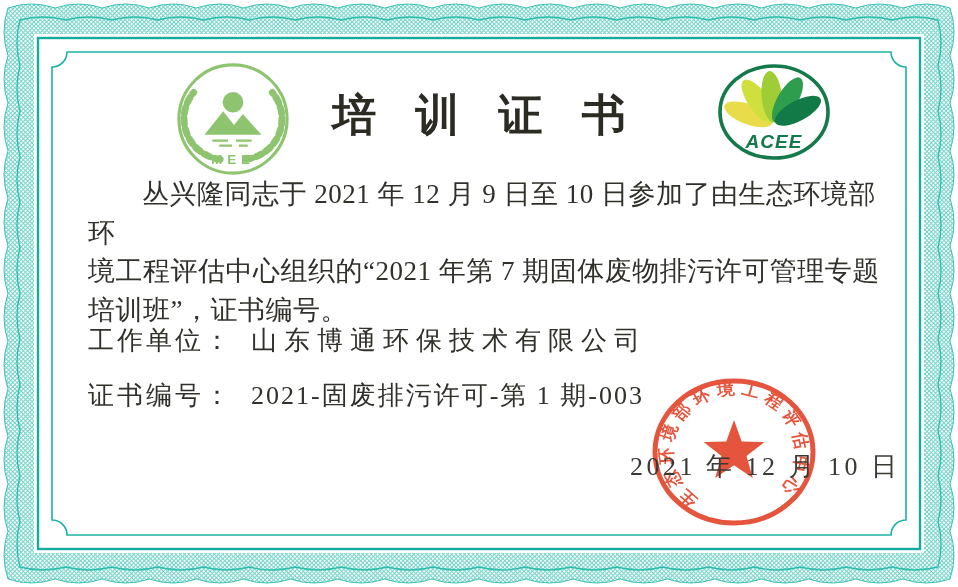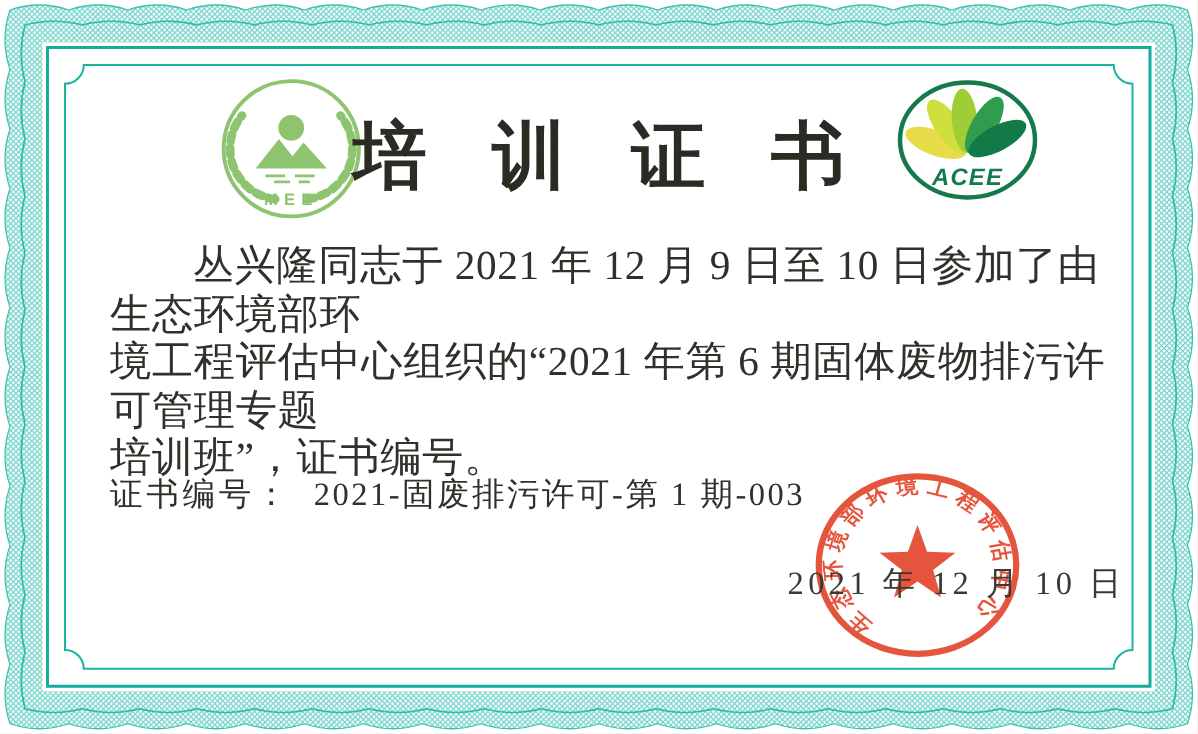--- a/index.html
+++ b/index.html
@@ -3,23 +3,23 @@
 <meta charset="utf-8">
 <style>
   html,body{margin:0;padding:0;background:#e8e8e8;}
   #page{position:relative;width:958px;height:587px;background:#ffffff;overflow:hidden;
         font-family:"Liberation Serif","DejaVu Serif",serif;color:var(--text,#31302b);}
   #border-layer,#mee-logo,#acee-logo,#seal-layer{position:absolute;}
   #border-layer{left:0;top:0;z-index:1;}
   .content{position:absolute;z-index:2;}
   #mee-logo{left:174px;top:60px;z-index:2;}
   #acee-logo{left:716px;top:62px;z-index:2;}
-  #title{left:0;top:86px;width:958px;text-align:center;font-size:59px;font-weight:bold;
+  #title{left:0;top:86px;width:958px;text-align:center;font-size:44px;font-weight:bold;
          letter-spacing:0.32em;text-indent:0.32em;color:#2b2a23;}
-  #body-text{left:88px;top:194px;width:802px;font-size:33px;line-height:38.5px;
+  #body-text{left:88px;top:175px;width:802px;font-size:27px;line-height:38.5px;
              letter-spacing:0.5px;}
   #body-text .indent{text-indent:2em;}
   .info-line{left:88px;font-size:26px;letter-spacing:3px;white-space:nowrap;}
   #work-unit-line{top:323px;}
   #cert-no-line{top:378px;}
   .info-gap{display:inline-block;width:18px;}
   .info-value{letter-spacing:7px;}
   #seal-layer{left:636px;top:362px;width:196px;height:180px;z-index:3;opacity:0.88;}
   #date-line{left:630px;top:449px;font-size:26px;letter-spacing:3.5px;z-index:4;
              white-space:nowrap;color:#3a3933;text-align:right;}
@@ -63,24 +63,27 @@
       <ellipse cx="10" cy="-7.3" rx="19" ry="7.5" transform="rotate(-60 10 -7.3)" fill="#2f9d4e"></ellipse>
       <ellipse cx="17.7" cy="0.6" rx="19" ry="7.5" transform="rotate(-28 17.7 0.6)" fill="#127a46"></ellipse>
     </g>
     <text y="36" text-anchor="middle" font-size="19" font-weight="bold" font-style="italic" letter-spacing="1" fill="#147a4b" font-family="Liberation Sans, sans-serif">ACEE</text>
   </svg>
 
   <div id="title" class="content">培 训 证 书</div>
 
   <div id="body-text" class="content">
     <div class="indent">丛兴隆同志于 2021 年 12 月 9 日至 10 日参加了由生态环境部环</div>
-    <div>境工程评估中心组织的“2021 年第 6 期固体废物排污许可管理专题</div>
+    <div>境工程评估中心组织的“2021 年第 7 期固体废物排污许可管理专题</div>
     <div>培训班”，证书编号。</div>
   </div>
 
+  <div id="work-unit-line" class="content info-line">
+    <span>工作单位：</span><span class="info-gap"></span><span class="info-value">山东博通环保技术有限公司</span>
+  </div>
 
   <div id="cert-no-line" class="content info-line">
     <span>证书编号：</span><span class="info-gap"></span><span class="info-value" style="letter-spacing:2px;">2021-固废排污许可-第 1 期-003</span>
   </div>
 
   <svg id="seal-layer" viewBox="-98 -90 196 180">
     <g>
       <ellipse rx="79" ry="71" fill="none" stroke="#e23d22" stroke-width="5"></ellipse>
       <polygon fill="#e23d22" points="0,-32 7.7,-10.6 30.4,-9.9 12.5,4 18.8,25.9 0,13.2 -18.8,25.9 -12.5,4 -30.4,-9.9 -7.7,-10.6"></polygon>
       <g transform="scale(1,0.93)">

